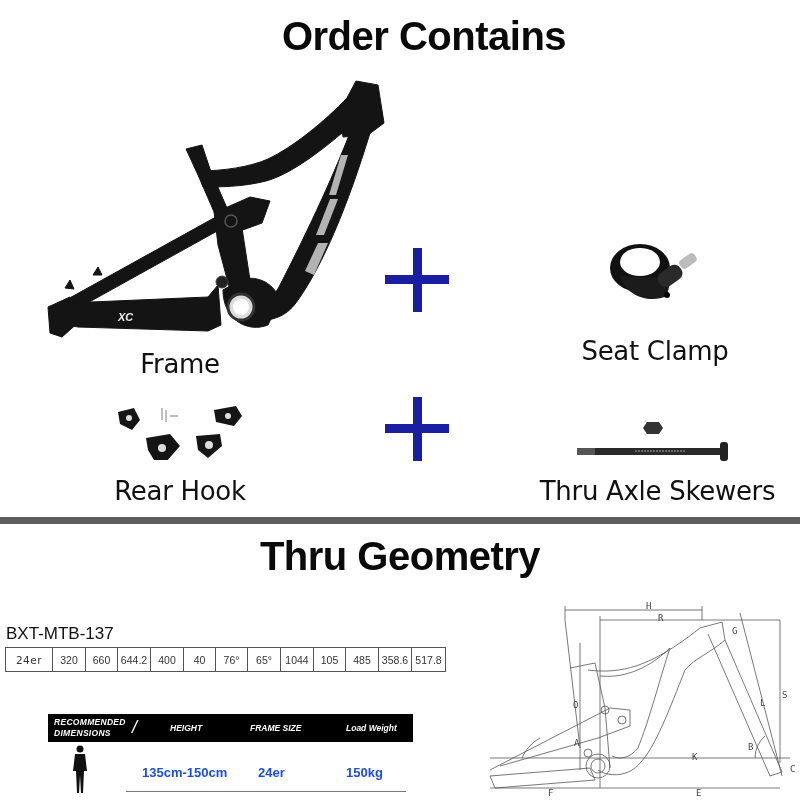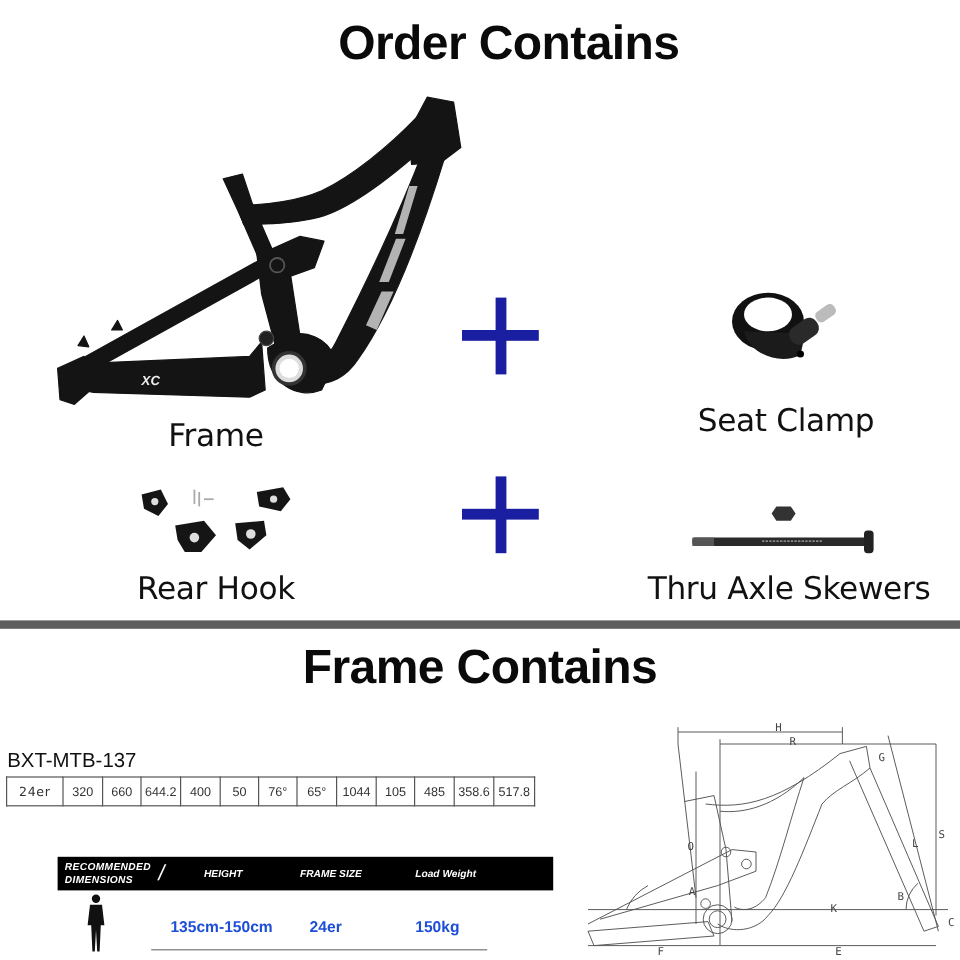--- a/index.html
+++ b/index.html
@@ -14,21 +14,21 @@
   .plus:before{left:0;top:27px;width:64px;height:9px;}
   .plus:after{left:28px;top:0;width:9px;height:64px;}
   .divider{left:0;top:517px;width:800px;height:7px;background:#5e5e5e;}
   .model{left:6px;top:624px;font-family:"Liberation Sans",sans-serif;font-size:17px;color:#111;}
   table.geo{position:absolute;left:5px;top:647px;border-collapse:collapse;font-family:"Liberation Sans",sans-serif;}
   table.geo td{border:1px solid #555;text-align:center;padding:0;color:#333;}
   table.geo tr.h td{height:23px;font-size:15px;font-weight:normal;}
   table.geo tr.v td{height:23px;font-size:10.5px;}
   table.geo td.sz{font-size:9px;letter-spacing:0.5px;}
   table.geo td.sz24{font-size:16px;font-family:"DejaVu Sans",sans-serif;letter-spacing:0.5px;}
-  .recbar{left:48px;top:714px;width:365px;height:28px;background:#000;color:#fff;font-family:"Liberation Sans",sans-serif;font-style:italic;font-weight:bold;padding-left:48px;}
+  .recbar{left:48px;top:714px;width:365px;height:28px;background:#000;color:#fff;font-family:"Liberation Sans",sans-serif;font-style:italic;font-weight:bold;}
   .recbar .rd{position:absolute;left:6px;top:3px;font-size:8.5px;line-height:11px;letter-spacing:0.3px;}
   .recbar .sl{position:absolute;left:84px;top:3px;font-size:18px;font-weight:normal;}
   .recbar .hd{position:absolute;top:9px;font-size:8.5px;font-weight:bold;}
   .vals{top:765px;font-family:"Liberation Sans",sans-serif;font-weight:bold;font-size:13px;color:#1d4ed8;}
   .underline{left:126px;top:791px;width:280px;height:1px;background:#777;}
 </style>
 </head>
 <body>
 
 <div class="abs title t1">Order Contains</div>
@@ -113,21 +113,21 @@
   <polygon points="72,4 84,4 88,10 84,16 72,16 68,10" fill="#333"></polygon>
   <rect x="2" y="30" width="145" height="7" rx="2" fill="#2a2a2a"></rect>
   <rect x="2" y="30" width="18" height="7" fill="#555"></rect>
   <rect x="145" y="24" width="8" height="19" rx="3" fill="#222"></rect>
   <line x1="60" y1="33" x2="110" y2="33" stroke="#aaa" stroke-width="1" stroke-dasharray="2,1"></line>
 </svg>
 <div class="abs label" style="left:515px;top:476px;width:285px">Thru Axle Skewers</div>
 
 <div class="abs divider"></div>
 
-<div class="abs title t2">Frame Contains</div>
+<div class="abs title t2">Thru Geometry</div>
 
 <div class="abs model">BXT-MTB-137</div>
 
 <table class="geo">
   <colgroup>
     <col style="width:47px">
       <col style="width:33px">
       <col style="width:32px">
       <col style="width:33px">
       <col style="width:33px">
@@ -140,21 +140,21 @@
       <col style="width:33px">
       <col style="width:34px">
   </colgroup>
   <tbody>
   <tr class="v">
     <td class="sz24">24er</td>
     <td>320</td>
     <td>660</td>
     <td>644.2</td>
     <td>400</td>
-    <td>50</td>
+    <td>40</td>
     <td>76°</td>
     <td>65°</td>
     <td>1044</td>
     <td>105</td>
     <td>485</td>
     <td>358.6</td>
     <td>517.8</td>
   </tr>
 </tbody>
   </table>

